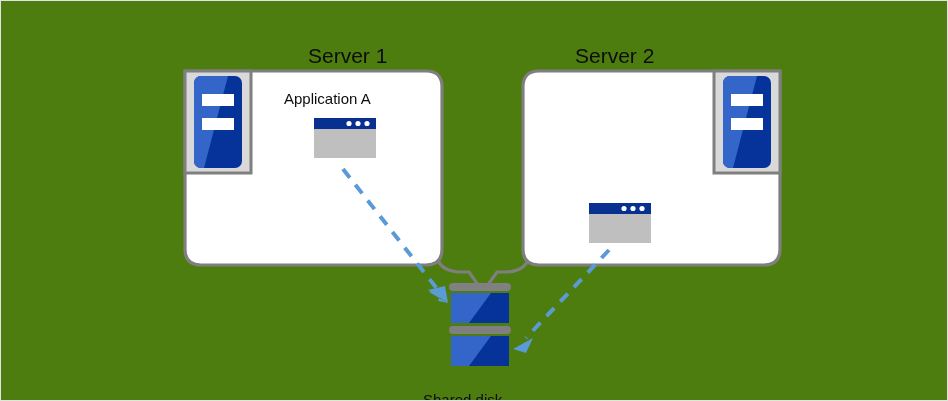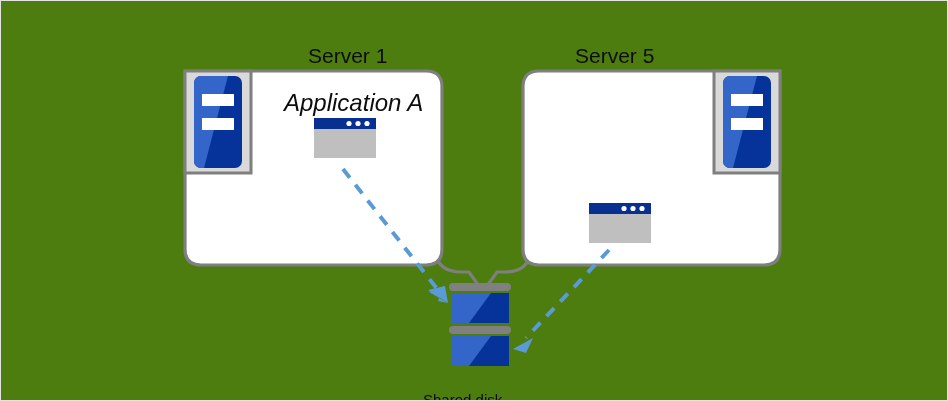--- a/index.html
+++ b/index.html
@@ -30,22 +30,21 @@
   .label {
     position: absolute;
     color: #0d0d0d;
     white-space: nowrap;
     line-height: 1;
   }
   .server-title {
     font-size: 21px;
   }
   .app-title {
-    font-size: 24px;
-    font-style: italic;
+    font-size: 15px;
   }
   .disk-title {
     font-size: 15px;
     margin-top: 21px;
   }
 </style>
 </head>
 <body>
 
 <div id="canvas">
@@ -155,20 +154,20 @@
     </g>
 
     <g>
       <line x1="608" y1="249" x2="525" y2="337" stroke="#5b9bd5" stroke-width="4" stroke-dasharray="11 9" stroke-linecap="butt"></line>
       <path d="M 512,348 L 532,337 L 525,352 Z" fill="#5b9bd5"></path>
     </g>
   </svg>
 
   <div class="label server-title" style="left:307px; top:44px;">Server 1</div>
 
-  <div class="label server-title" style="left:574px; top:44px;">Server 5</div>
+  <div class="label server-title" style="left:574px; top:44px;">Server 2</div>
 
   <div class="label app-title" style="left:283px; top:90px;">Application  A</div>
 
 
   <div class="label disk-title" style="left:422px; top:370px;">Shared disk</div>
 
 </div>
 
 </body></html>

